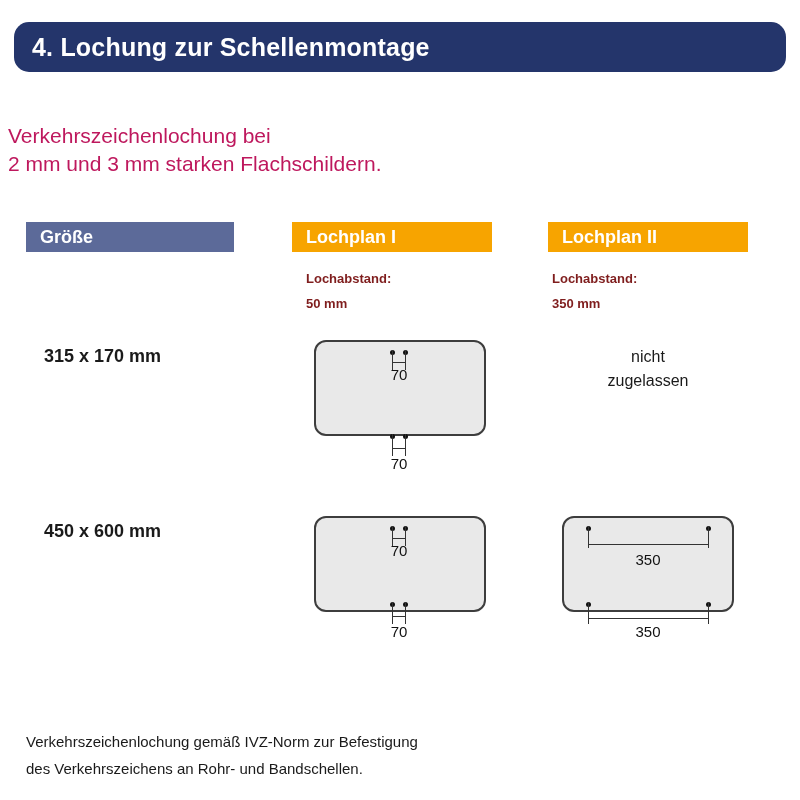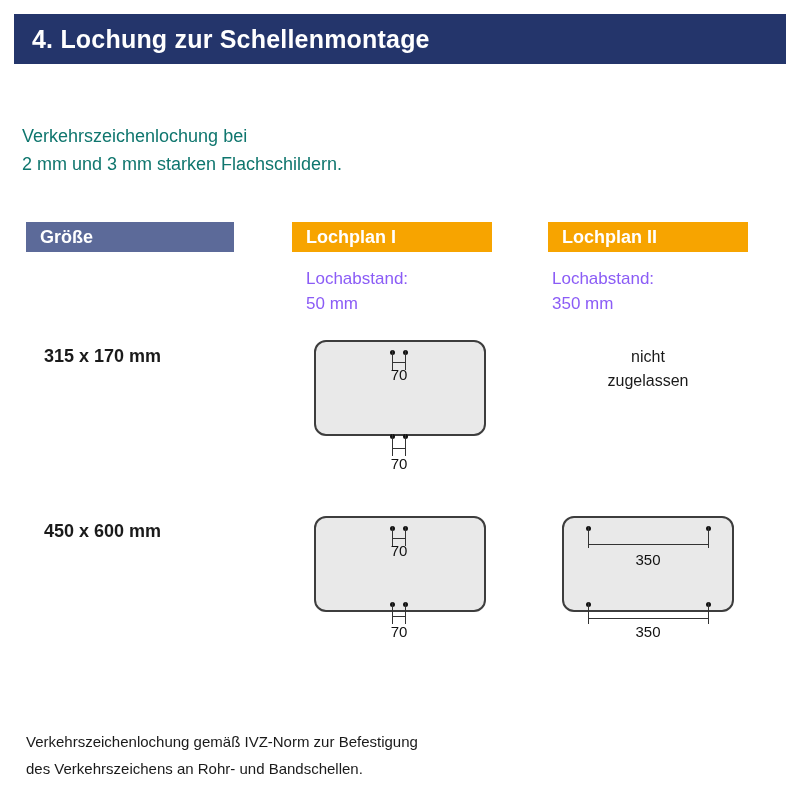--- a/index.html
+++ b/index.html
@@ -21,43 +21,44 @@
     width: 800px;
     height: 800px;
     box-sizing: border-box;
     padding: 0;
   }
 
   
   .header-bar {
     position: absolute;
     left: 14px;
-    top: 14px;
+    top: 22px;
     width: 772px;
     height: 50px;
     background: #24356b;
     display: flex;
     align-items: center;
+    border-radius: 15px;
   }
   .header-title {
     color: #ffffff;
     font-size: 25px;
     font-weight: bold;
     padding-left: 18px;
     letter-spacing: 0.2px;
   }
 
   
   .intro {
     position: absolute;
-    left: 22px;
+    left: 8px;
     top: 122px;
-    font-size: 18px;
+    font-size: 21px;
     line-height: 28px;
-    color: #0f766e;
+    color: #be185d;
   }
 
   
   .col-head {
     position: absolute;
     height: 30px;
     display: flex;
     align-items: center;
     font-weight: bold;
     font-size: 18px;
@@ -81,24 +82,24 @@
   .col-head.plan2 {
     left: 548px;
     top: 222px;
     width: 200px;
     background: #f7a400;
     color: #ffffff;
   }
 
   .sub-head {
     position: absolute;
-    font-size: 17px;
-    font-weight: normal;
+    font-size: 13px;
+    font-weight: bold;
     line-height: 25px;
-    color: #8b5cf6;
+    color: #7f1d1d;
   }
   .sub-head.s1 { left: 306px; top: 266px; }
   .sub-head.s2 { left: 552px; top: 266px; }
 
   
   .row-label {
     position: absolute;
     font-size: 18px;
     font-weight: bold;
     color: #1a1a1a;

